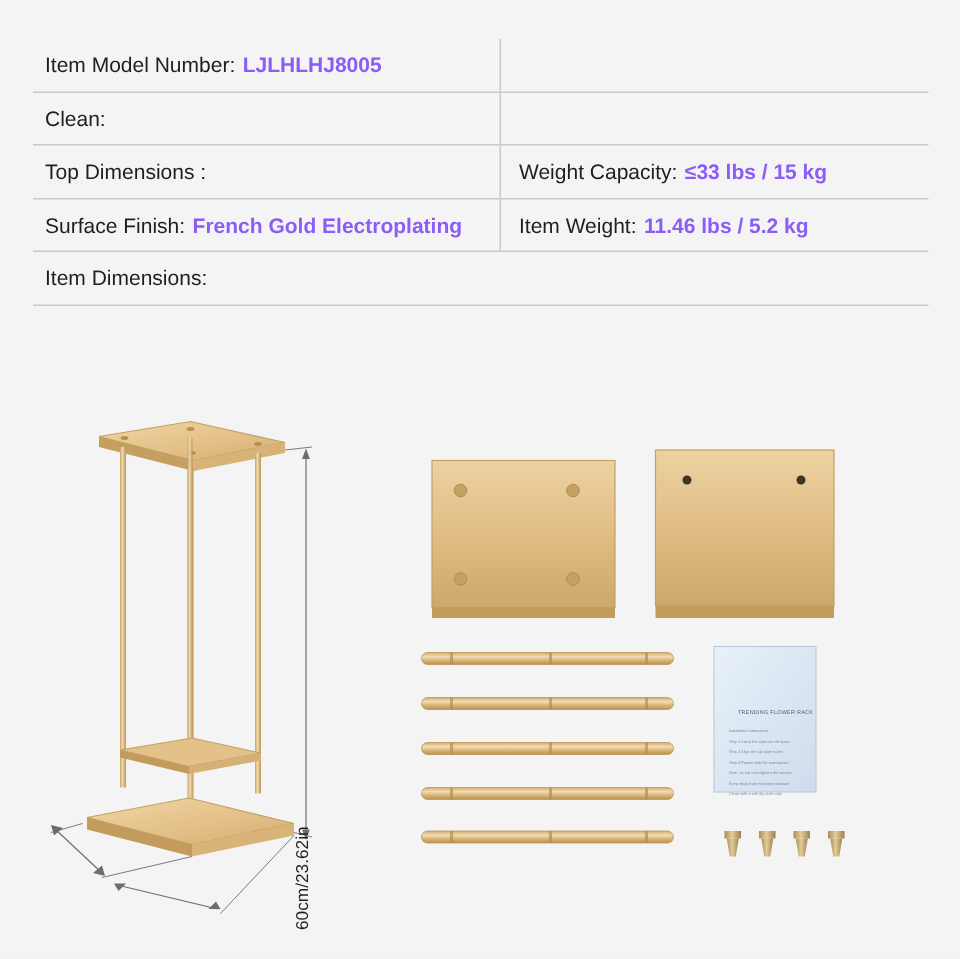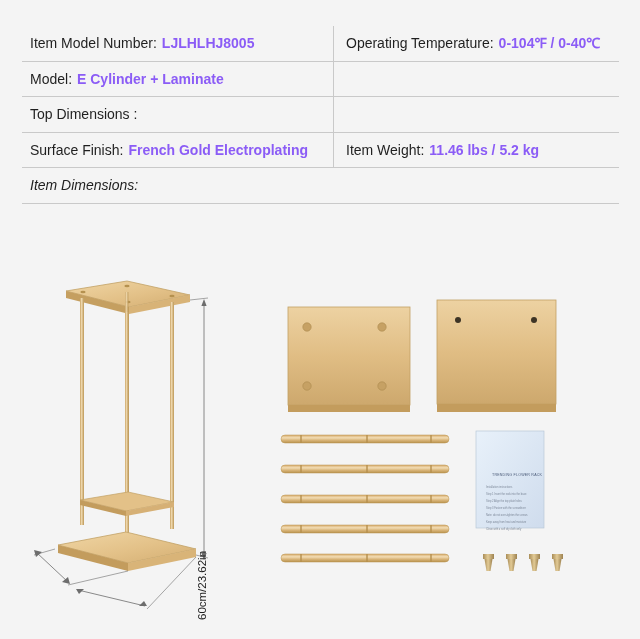--- a/index.html
+++ b/index.html
@@ -17,21 +17,21 @@
   .spec-table {
     position:absolute;
     left:22px; top:26px;
     width:597px;
   }
   .spec-row {
     display:flex;
     border-bottom:1px solid #c9c9c9;
     align-items:stretch;
   }
-  .spec-row:last-child { border-bottom:1px solid #c9c9c9;font-style:italic; }
+  .spec-row:last-child { border-bottom:1px solid #c9c9c9; }
   .cell {
     padding:9px 6px 8px 6px;
     font-size:14px;
     line-height:1.25;
     display:flex;
     align-items:flex-start;
     white-space:nowrap;
     overflow:hidden;
   }
   .cell .lbl { font-weight:400; color:#1f1f1f; }
@@ -75,36 +75,35 @@
 
 <div class="page">
 
   <div class="spec-table">
 
     <div class="spec-row">
       <div class="cell c-left">
         <span class="lbl">Item Model Number:</span>
         <span class="val">LJLHLHJ8005</span>
       </div>
+    </div>
+
+    <div class="spec-row">
+      <div class="cell c-left">
+        <span class="lbl">Clean:</span>
+      </div>
+    </div>
+
+    <div class="spec-row">
+      <div class="cell c-left">
+        <span class="lbl">Top Dimensions :</span>
+      </div>
       <div class="cell c-right">
-        <span class="lbl">Operating Temperature:</span>
-        <span class="val">0-104℉ / 0-40℃</span>
-      </div>
-    </div>
-
-    <div class="spec-row">
-      <div class="cell c-left">
-        <span class="lbl">Model:</span>
-        <span class="val">E Cylinder + Laminate</span>
-      </div>
-    </div>
-
-    <div class="spec-row">
-      <div class="cell c-left">
-        <span class="lbl">Top Dimensions :</span>
+        <span class="lbl">Weight Capacity:</span>
+        <span class="val">≤33 lbs / 15 kg</span>
       </div>
     </div>
 
 
     <div class="spec-row">
       <div class="cell c-left">
         <span class="lbl">Surface Finish:</span>
         <span class="val">French Gold Electroplating</span>
       </div>
       <div class="cell c-right">

